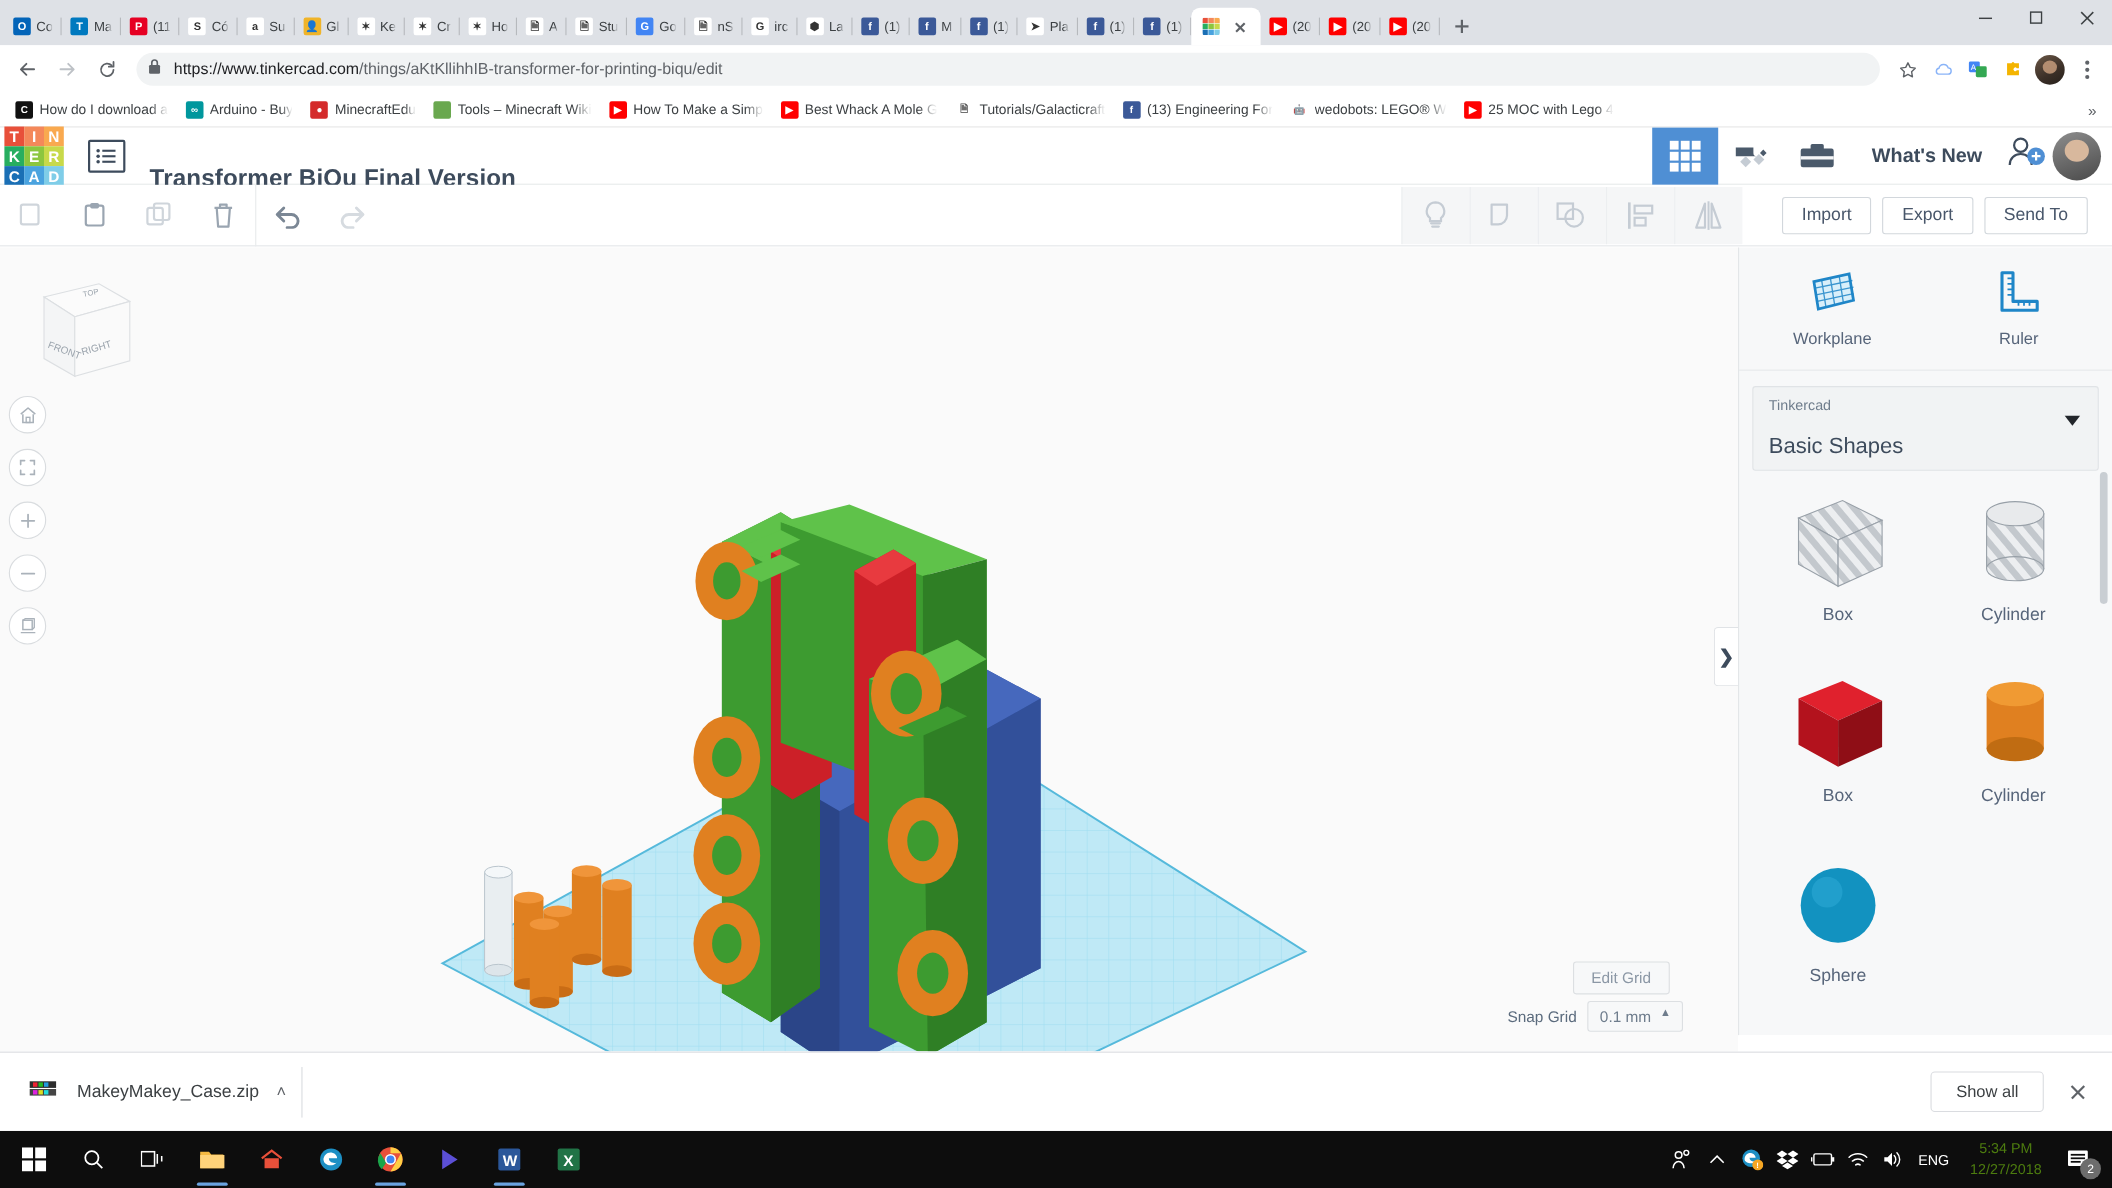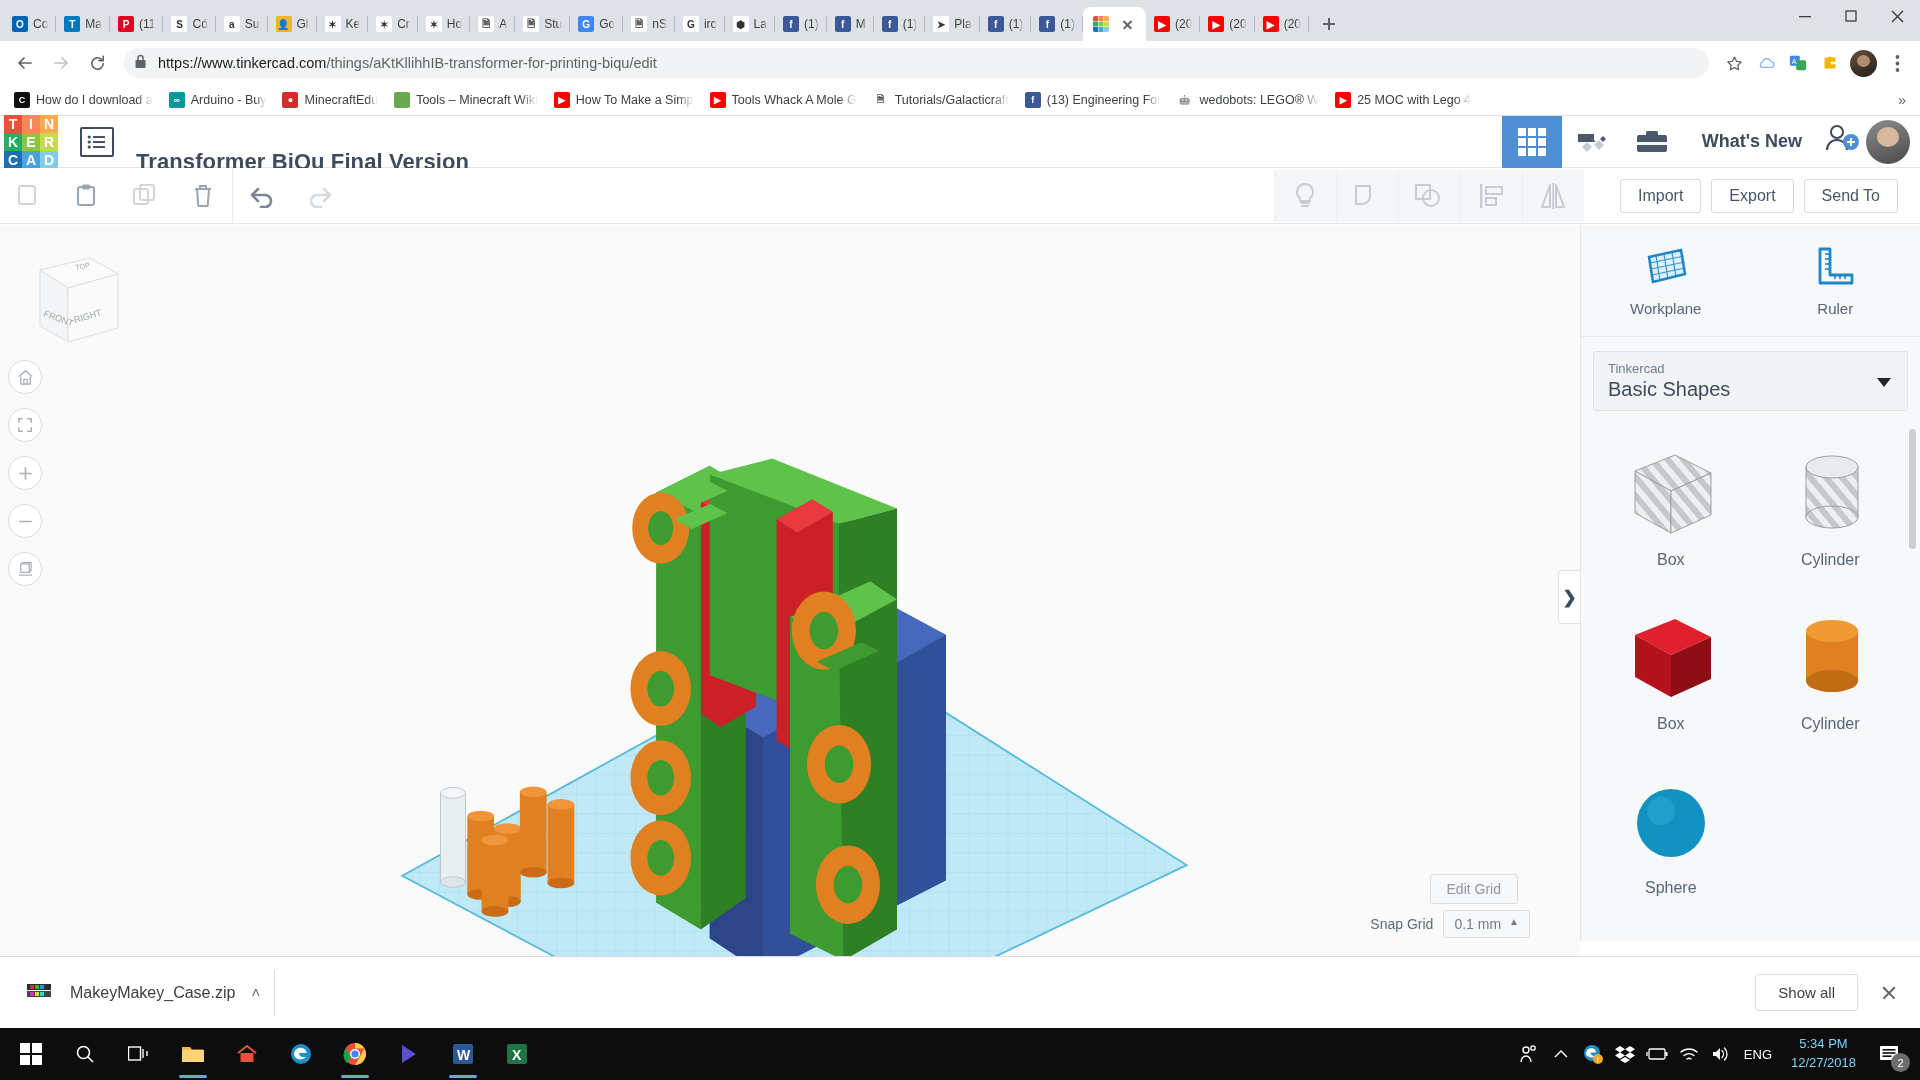--- a/index.html
+++ b/index.html
@@ -141,21 +141,21 @@
 
   
   .rpanel{ position:absolute; right:0; top:109px; bottom:15px; width:340px;
            background:#f7f8f9; border-left:1px solid #e3e6e8;}
   .rp-tools{ display:flex; height:112px; border-bottom:1px solid #e6e9eb;}
   .rp-tool{ flex:1; display:flex;flex-direction:column;align-items:center;
             justify-content:center; gap:10px; font-size:15px;color:#57657a;}
   .rp-select{ margin:14px 12px 0; background:#f1f3f4; border:1px solid #e0e3e6;
               border-radius:3px; padding:9px 14px; position:relative;}
   .rp-select .small{ font-size:13px;color:#6f7d8c;}
-  .rp-select .big{ font-size:20px;color:#3d4b5c; margin-top:2px;}
+  .rp-select .big{ font-size:20px;color:#3d4b5c; margin-top:19px;}
   .rp-select .caret{ position:absolute; right:16px; top:26px;
       border-left:7px solid transparent;border-right:7px solid transparent;
       border-top:9px solid #22262b;}
   .shapes{ position:absolute; left:0; right:0; top:190px; bottom:0;
            padding:12px 10px; overflow:hidden;}
   .shape-grid{ display:grid; grid-template-columns:1fr 1fr; row-gap:8px;}
   .shape{ display:flex;flex-direction:column;align-items:center; gap:6px; padding:14px 0;}
   .shape .nm{ font-size:16px;color:#57657a;}
   .sbar{ position:absolute; right:4px; top:14px; width:7px; height:120px;
          background:#c9ced3; border-radius:4px;}
@@ -177,21 +177,21 @@
   
   .taskbar{ height:52px; background:#0d0d0d; display:flex; align-items:center;
             padding:0 4px; color:#fff;}
   .tk{ width:54px;height:52px; display:flex;align-items:center;justify-content:center;
        position:relative;}
   .tk.open::after{ content:""; position:absolute; left:13px;right:13px;bottom:2px;
        height:3px; background:#6aa3e0; border-radius:2px;}
   .tray{ margin-left:auto; display:flex;align-items:center; gap:0; padding-right:4px;}
   .tray .ti{ width:32px;height:52px;display:flex;align-items:center;justify-content:center;}
   .clock{ display:flex;flex-direction:column;align-items:center;justify-content:center;
-          font-size:13px; line-height:1.45; padding:0 12px; color:#7dd3fc;}
+          font-size:13px; line-height:1.45; padding:0 12px; color:#4d7c0f;}
   .notif{ width:44px;height:52px;display:flex;align-items:center;justify-content:center;
           position:relative;}
   .badge{ position:absolute; right:2px; bottom:8px; width:19px;height:19px;
           border-radius:50%; background:#6d6d6d; color:#fff; font-size:11px;
           display:flex;align-items:center;justify-content:center;}
 </style>
 </head>
 <body>
 
 <div class="tabstrip">
@@ -414,21 +414,21 @@
       <div class="bm">
         <span class="bmico" style="background: rgb(106, 168, 79); color: rgb(255, 255, 255);"></span>
         <span class="lbl">Tools – Minecraft Wiki</span>
       </div>
       <div class="bm">
         <span class="bmico" style="background: rgb(255, 0, 0); color: rgb(255, 255, 255);">▶</span>
         <span class="lbl">How To Make a Simp</span>
       </div>
       <div class="bm">
         <span class="bmico" style="background: rgb(255, 0, 0); color: rgb(255, 255, 255);">▶</span>
-        <span class="lbl">Tools Whack A Mole G</span>
+        <span class="lbl">Best Whack A Mole G</span>
       </div>
       <div class="bm">
         <span class="bmico" style="background: rgb(255, 255, 255); color: rgb(68, 68, 68);">🗎</span>
         <span class="lbl">Tutorials/Galacticraft</span>
       </div>
       <div class="bm">
         <span class="bmico" style="background: rgb(59, 89, 152); color: rgb(255, 255, 255);">f</span>
         <span class="lbl">(13) Engineering For</span>
       </div>
       <div class="bm">

